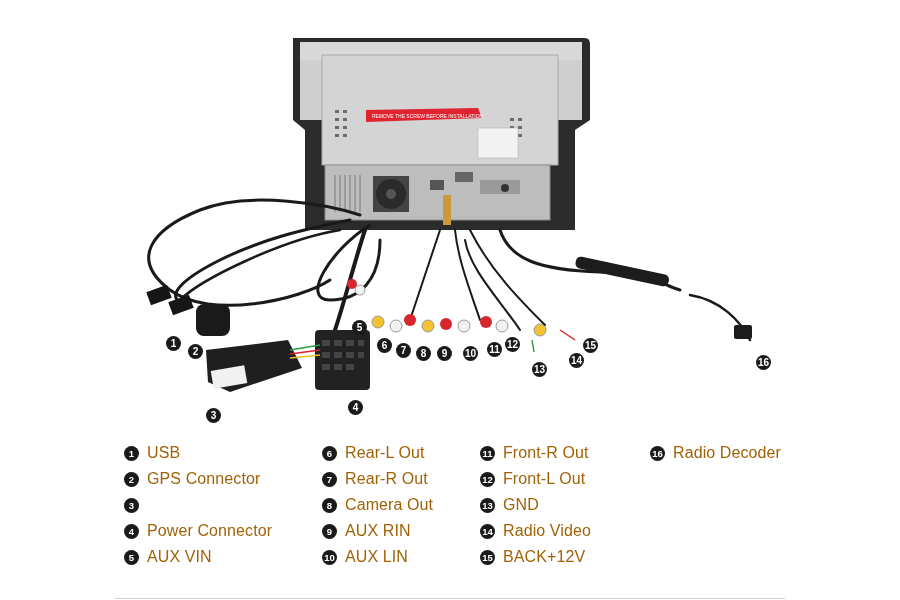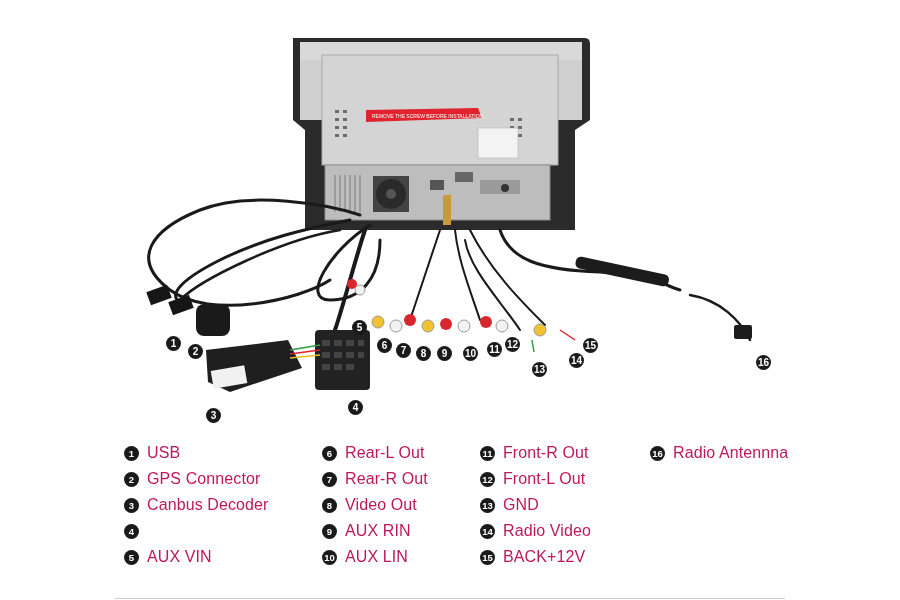--- a/index.html
+++ b/index.html
@@ -4,21 +4,21 @@
 <style>
   html, body { margin:0; padding:0; background:#ffffff; }
   body { width:900px; height:600px; position:relative; overflow:hidden; font-family:"Liberation Sans", sans-serif; }
   .scene { position:absolute; left:0; top:0; width:900px; height:430px; }
   .scene svg { position:absolute; left:0; top:0; }
   .num-badge { position:absolute; width:15px; height:15px; border-radius:50%; background:#1a1a1a; color:#fff; font-size:10px; font-weight:bold; display:flex; align-items:center; justify-content:center; font-family:"Liberation Sans", sans-serif; }
   .legend { position:absolute; left:0; top:440px; width:900px; height:130px; }
   .legend-col { position:absolute; top:0; }
   .legend-item { display:flex; align-items:center; height:26px; }
   .legend-item .badge { width:15px; height:15px; border-radius:50%; background:#1a1a1a; color:#fff; font-size:9.5px; font-weight:bold; display:flex; align-items:center; justify-content:center; margin-right:8px; flex:none; }
-  .legend-item .label { font-size:16px; color:#be185d; letter-spacing:0.1px; }
+  .legend-item .label { font-size:16px; color:#a16207; letter-spacing:0.1px; }
   .bottom-rule { position:absolute; left:115px; top:598px; width:670px; height:1px; background:#cfcfcf; }
 </style>
 </head>
 <body>
 
 <div class="scene">
   <svg width="900" height="430" viewBox="0 0 900 430">
 
     <path d="M293 38 L585 38 Q590 38 590 44 L590 120 L575 130 L575 230 L305 230 L305 130 L293 120 Z" fill="#2b2b2b"></path>
     <rect x="300" y="42" width="282" height="18" fill="#d9d9d9"></rect>
@@ -158,42 +158,42 @@
     <div class="legend-item">
         <span class="badge">1</span>
         <span class="label">USB</span>
       </div>
     <div class="legend-item">
         <span class="badge">2</span>
         <span class="label">GPS Connector</span>
       </div>
     <div class="legend-item">
         <span class="badge">3</span>
-        <span class="label">Canbus Decoder</span>
       </div>
     <div class="legend-item">
         <span class="badge">4</span>
+        <span class="label">Power Connector</span>
       </div>
     <div class="legend-item">
         <span class="badge">5</span>
         <span class="label">AUX VIN</span>
       </div>
   </div>
   <div class="legend-col" style="left:322px;">
     <div class="legend-item">
         <span class="badge">6</span>
         <span class="label">Rear-L Out</span>
       </div>
     <div class="legend-item">
         <span class="badge">7</span>
         <span class="label">Rear-R Out</span>
       </div>
     <div class="legend-item">
         <span class="badge">8</span>
-        <span class="label">Video Out</span>
+        <span class="label">Camera Out</span>
       </div>
     <div class="legend-item">
         <span class="badge">9</span>
         <span class="label">AUX RIN</span>
       </div>
     <div class="legend-item">
         <span class="badge">10</span>
         <span class="label">AUX LIN</span>
       </div>
   </div>
@@ -215,18 +215,18 @@
         <span class="label">Radio Video</span>
       </div>
     <div class="legend-item">
         <span class="badge">15</span>
         <span class="label">BACK+12V</span>
       </div>
   </div>
   <div class="legend-col" style="left:650px;">
     <div class="legend-item">
         <span class="badge">16</span>
-        <span class="label">Radio Antennna</span>
+        <span class="label">Radio Decoder</span>
       </div>
   </div>
 </div>
 
 <div class="bottom-rule"></div>
 
 </body></html>

